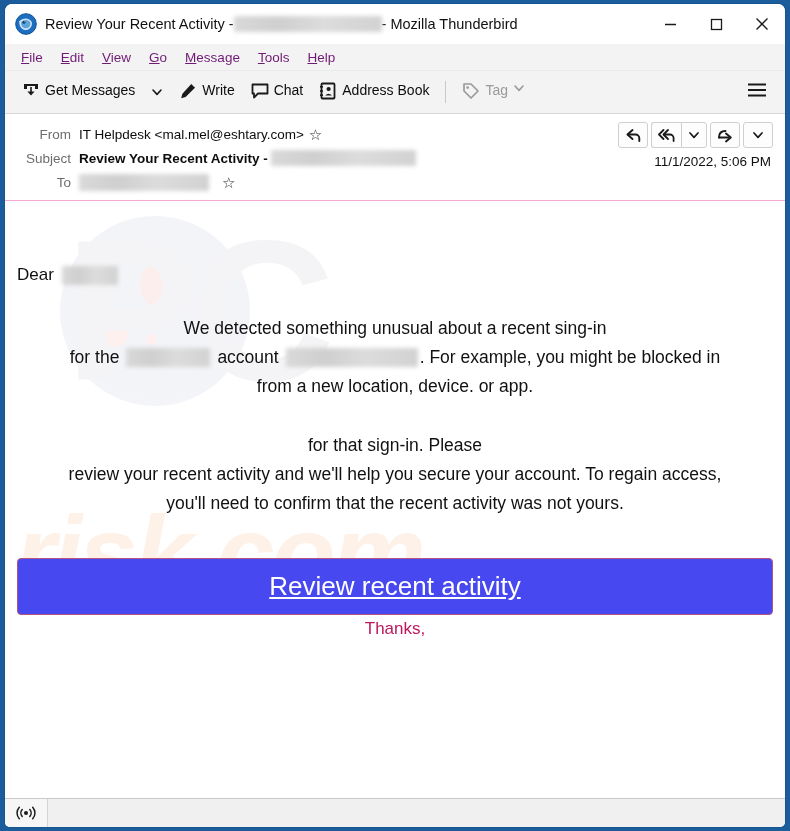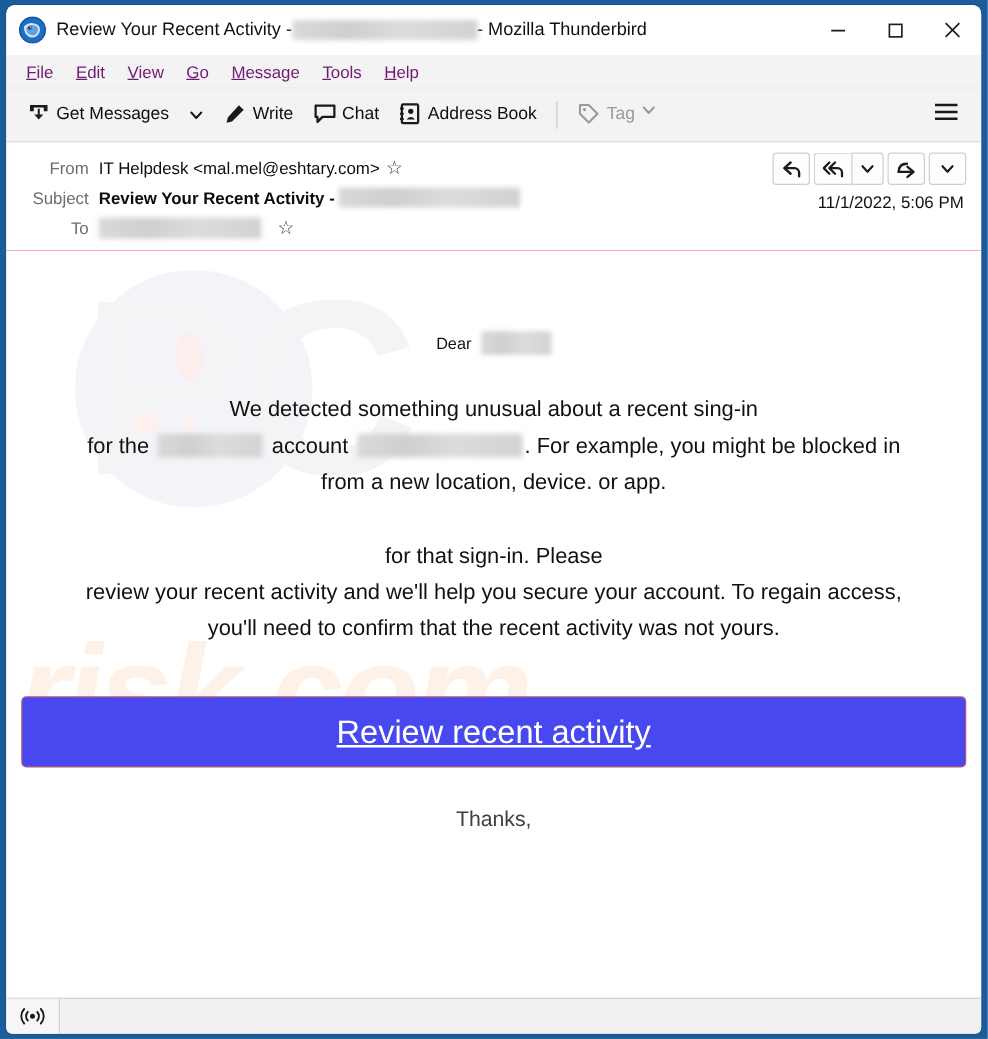--- a/index.html
+++ b/index.html
@@ -146,42 +146,42 @@
     position: absolute; left: 10px; top: 300px;
     font-size: 105px; font-weight: bold; font-style: italic;
     letter-spacing: -3px;
     color: #fdf1e8;
     line-height: 1;
     white-space: nowrap;
   }
   .bodycontent { position: relative; z-index: 2; text-align: center; }
   .p-dear {
     margin-top: 64px;
-    font-size: 13px; color: #111;
-    display: flex; align-items: center; justify-content: center; gap: 8px;
+    font-size: 17px; color: #111;
+    display: flex; align-items: center; justify-content: flex-start; gap: 8px;
   }
   .para {
     font-size: 17.5px; color: #111;
     line-height: 29px;
   }
   .p1 { margin-top: 29px; }
   .p2 { margin-top: 30px; }
   .cta {
     display: block; width: 100%;
     margin-top: 40px;
     background: #4848f0;
     border: 1px solid #b4557f;
     border-radius: 4px;
     color: #ffffff;
     font-size: 26px;
     text-align: center;
     padding: 14px 0 15px 0;
     line-height: 1;
   }
-  .p-thanks { margin-top: 28px; font-size: 17px; color: #404040; line-height: 28px; }
+  .p-thanks { font-size: 17px; color: #be185d; line-height: 28px; }
   .p-team {
     font-size: 17px; color: #111;
     display: flex; align-items: center; justify-content: center; gap: 7px;
   }
   
   .statusbar {
     height: 29px; flex: 0 0 29px;
     background: #f0f0f0;
     border-top: 1px solid #c9c9c9;
     display: flex; align-items: center;

